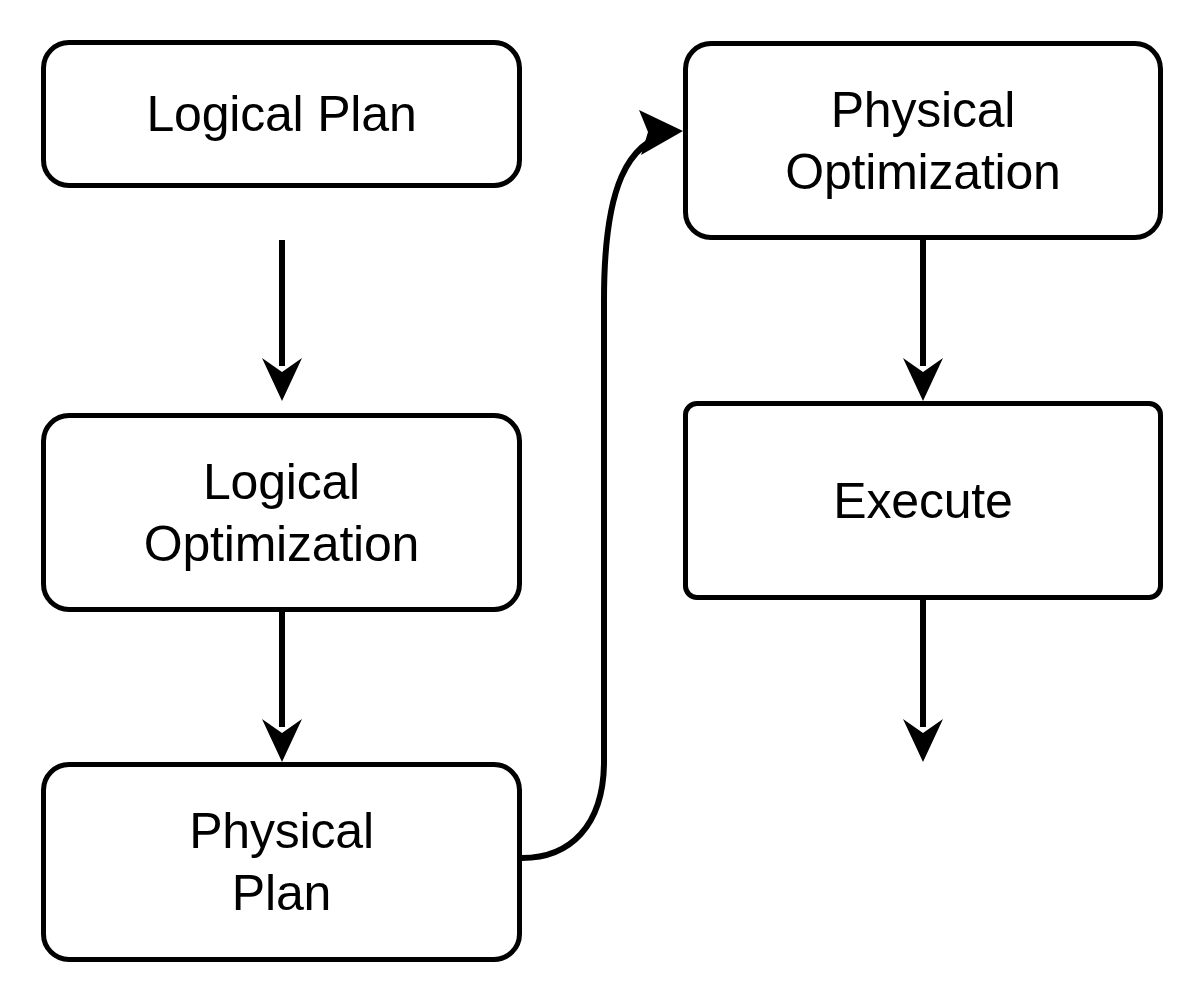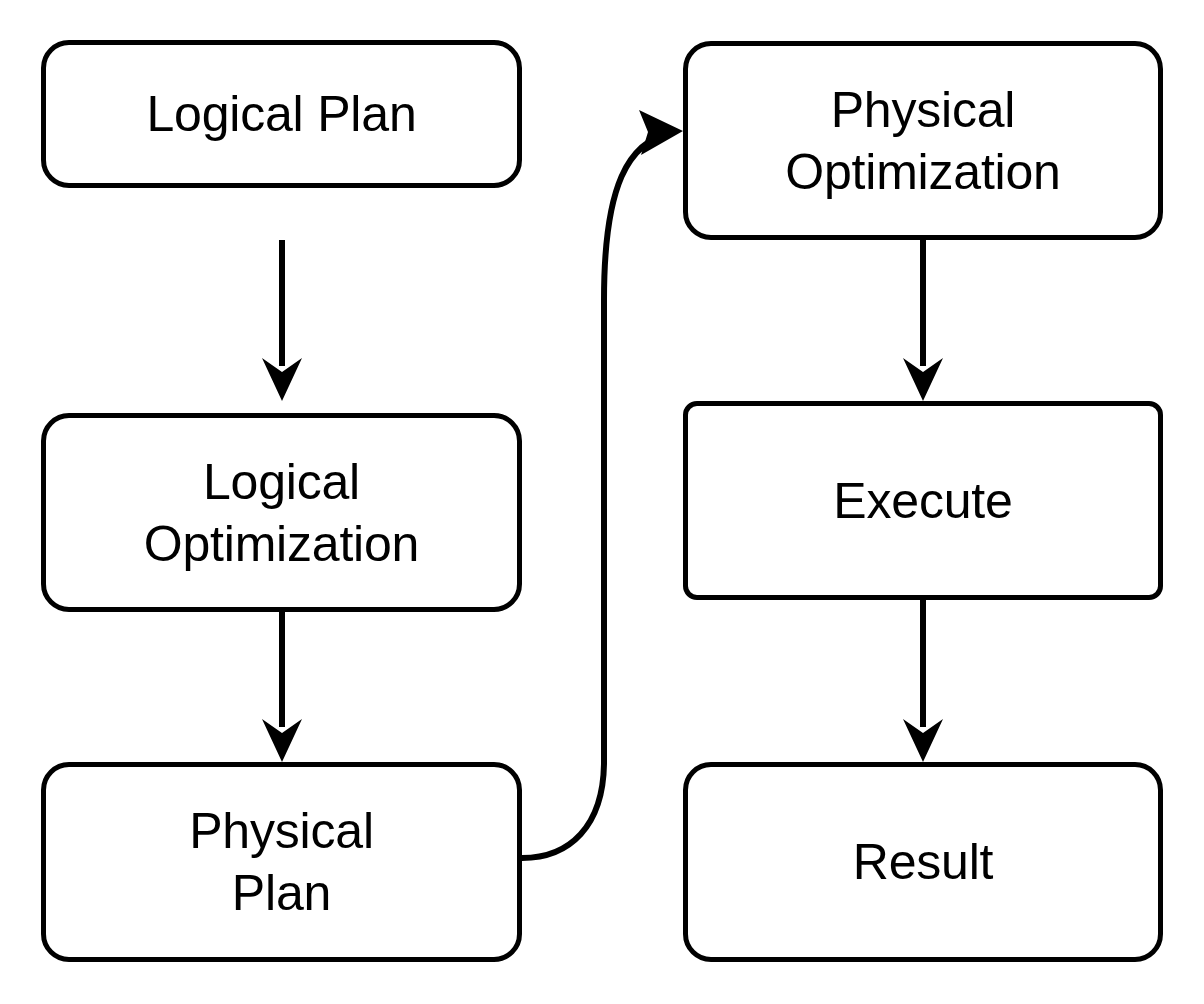--- a/index.html
+++ b/index.html
@@ -98,17 +98,14 @@
 
   <div class="node-box" style="left:683px; top:41px; width:480px; height:199px;">
     <span class="node-label">Physical
 Optimization</span>
   </div>
 
   <div class="node-box" style="left:683px; top:401px; width:480px; height:199px;border-radius:14px;">
     <span class="node-label">Execute</span>
   </div>
 
-  <div class="node-box" style="left:683px; top:762px; width:480px; height:200px;">
-    <span class="node-label">Result</span>
-  </div>
 
 </div>
 
 </body></html>

